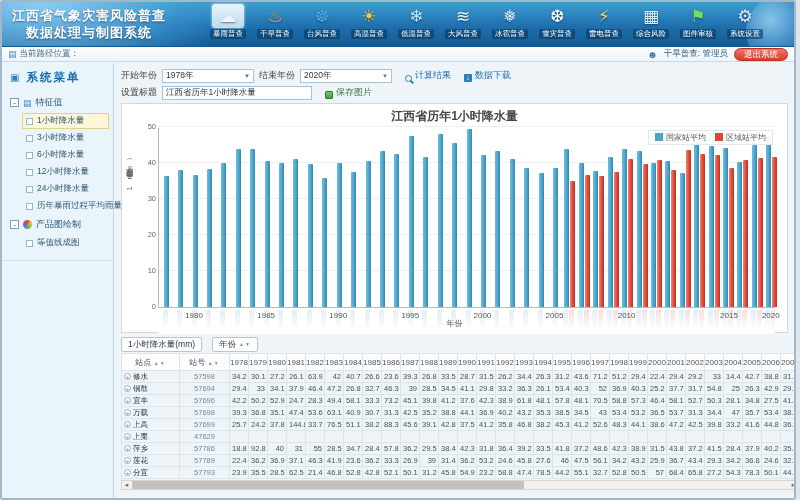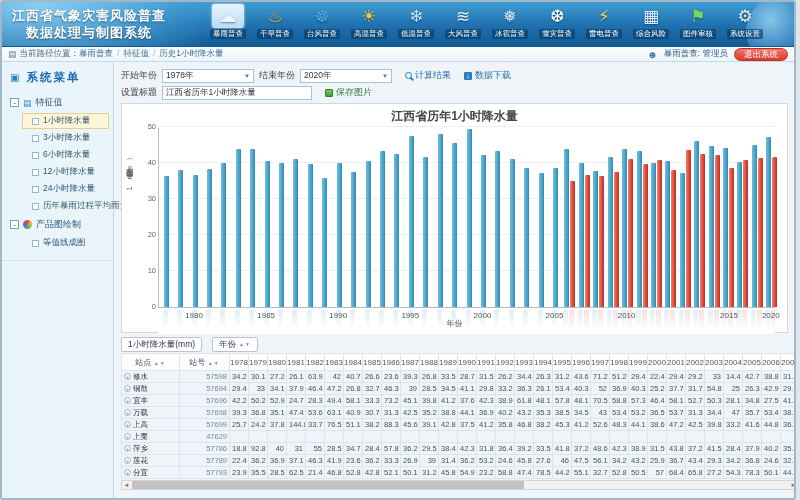--- a/index.html
+++ b/index.html
@@ -41,34 +41,34 @@
   .sb-title { display:flex; align-items:center; gap:5px; padding:7px 8px 6px; font-size:11.5px; font-weight:bold;
     color:#1a6db2; letter-spacing:2px; }
   .sb-title-ico { color:#2a7fc0; font-size:10px; }
   .sb-tree { padding:2px 0 8px; border-bottom:1px solid #cfe2ee; }
   .sb-group { display:flex; align-items:center; gap:4px; padding:3px 4px 3px 8px; font-size:9px; color:#2c5878; cursor:pointer; }
   .expander { width:9px; height:9px; border:1px solid #7aa0bd; background:#fff; font-size:8px; line-height:7px;
     text-align:center; color:#336; flex:0 0 auto; }
   .g-ico { font-size:9px; color:#3a8fc0; }
   .g-ico.palette { width:9px; height:9px; border-radius:50%; background:#e06030;
     background:conic-gradient(#e84a3a,#f5b32b,#6fc24a,#3a8fd0,#8a55c0,#e84a3a); }
-  .sb-item { display:flex; align-items:center; gap:4px; margin:1px 4px 1px 20px; padding:1px 9px;
+  .sb-item { display:flex; align-items:center; gap:4px; margin:1px 4px 1px 20px; padding:1px 3px;
     font-size:8.5px; color:#33566e; cursor:pointer; border:1px solid transparent; white-space:nowrap; }
   .sb-item.sel { background:#fdf6d9; border:1px solid #e3d08f; }
   .cbx { width:7px; height:7px; border:1px solid #93b8d4; background:#fff; flex:0 0 auto; }
 
   
   .content { position:absolute; left:113px; top:61px; right:0; bottom:0; padding:4px 6px 0; overflow:hidden; }
   .filters { font-size:9px; color:#444; }
   .frow { display:flex; align-items:center; gap:5px; height:17px; }
   .select { display:inline-flex; align-items:center; justify-content:space-between; width:92px; height:14px;
     background:#fff; border:1px solid #a9c3d6; padding:0 3px; font-size:8.5px; color:#333; cursor:pointer; }
   .select .arr { font-size:6px; color:#678; }
   .range-note { color:#ff5a2a; font-size:8px; margin-left:4px; }
-  .linkbtn { display:inline-flex; align-items:center; gap:3px; color:#1a6db2; cursor:pointer; margin-left:8px; white-space:nowrap; }
+  .linkbtn { display:inline-flex; align-items:flex-end; gap:3px; color:#1a6db2; cursor:pointer; margin-left:8px; white-space:nowrap; }
   .mag { position:relative; width:7px; height:7px; border:1.5px solid #2a7fc0; border-radius:50%; display:inline-block; }
   .mag::after { content:""; position:absolute; width:4px; height:1.5px; background:#2a7fc0; right:-3px; bottom:-1px; transform:rotate(45deg); }
   .dl-ico { width:8px; height:8px; background:#2a7fc0; color:#fff; font-size:7px; line-height:8px; text-align:center; border-radius:1px; }
   .img-ico { width:8px; height:8px; background:linear-gradient(#7ec868,#3f9e3f); border:1px solid #2f7e2f; border-radius:1px; }
   .title-input { width:150px; height:14px; border:1px solid #a9c3d6; font-size:8.5px; padding:0 3px; color:#333; }
 
   
   .chart-panel { position:relative; margin-top:2px; height:230px; background:#fff; border:1px solid #d0d7dd; }
   .chart-title { position:absolute; top:4px; left:0; right:0; text-align:center; font-size:12px; font-weight:600; color:#444; }
   .legend { position:absolute; top:26px; right:14px; display:flex; gap:9px; align-items:center; z-index:5;
@@ -91,21 +91,21 @@
   .table-wrap { margin-top:3px; }
   .tbl-controls { display:flex; gap:10px; align-items:center; height:16px; margin-bottom:1px; }
   .tbl-btn { border:1px solid #b8c6d2; background:#fff; padding:0 6px; font-size:8.5px; color:#334;
     border-radius:2px; line-height:13px; cursor:pointer; display:inline-flex; align-items:center; gap:3px; }
   .sorts { font-size:5px; color:#88a; letter-spacing:1px; }
   table.grid { border-collapse:collapse; table-layout:fixed; width:678px; }
   .grid th, .grid td { border:1px solid #dde5ec; font-weight:normal; overflow:hidden; white-space:nowrap; }
   .grid th { font-size:8px; color:#556; background:#fdfdfe; height:17px; text-align:center; }
   .grid td { font-size:7.5px; color:#455; height:12px; padding:0 2px; text-align:right; }
   .grid td.st { text-align:left; color:#234; }
-  .grid td.id { text-align:right; color:#789; }
+  .grid td.id { text-align:center; color:#789; }
   .rplus { display:inline-block; width:7px; height:7px; border:1px solid #aab4bc; border-radius:50%;
     background:#f6f8f9; color:#889; font-size:6px; line-height:6px; text-align:center; margin-right:2px; vertical-align:0; cursor:pointer; }
   .hscroll { position:relative; width:678px; height:10px; background:#f1f1f1; border:1px solid #d5d5d5; margin-top:1px; }
   .hs-thumb { position:absolute; left:10px; top:0; width:58%; height:8px; background:#c2c2c2; border-radius:1px; cursor:pointer; }
   .hs-arrow { position:absolute; top:0; width:9px; height:8px; font-size:6px; line-height:8px; text-align:center; color:#777; cursor:pointer; }
 </style>
 </head>
 <body>
 
 <div class="window">
@@ -164,24 +164,23 @@
         <div class="tb-item">
           <span class="tb-ico" style="color: rgb(230, 237, 242);">⚙</span>
           <span class="tb-label">系统设置</span>
         </div>
       </div>
   </div>
 
   <div class="crumbbar">
     <span class="crumb-ico">▤</span>
     <span>当前路径位置：</span>
-    <span class="crumbs"><a>暴雨普查</a><span class="sep">/</span><a>特征值</a><span class="sep">/</span><a>历史1小时降水量</a></span>
     <span class="userbar">
       <span class="user-ico">☻</span>
-      <span class="user-text">暴雨普查: 管理员</span>
+      <span class="user-text">干旱普查: 管理员</span>
       <span class="logout-btn">退出系统</span>
     </span>
   </div>
 
   <div class="sidebar">
     <div class="sb-title">
       <span class="sb-title-ico">▣</span>
       <span>系统菜单</span>
     </div>
     <div class="sb-tree">
@@ -254,20 +253,24 @@
         <input class="title-input" value="江西省历年1小时降水量" style="">
         <span class="linkbtn" style="color:#3c7a3c">
           <span class="img-ico"></span>
           <span>保存图片</span>
         </span>
       </div>
     </div>
 
     <div class="chart-panel">
       <div class="chart-title">江西省历年1小时降水量</div>
+      <div class="legend">
+          <span><span class="lg-sq" style="background: rgb(75, 163, 204);"></span><span>国家站平均</span></span>
+          <span><span class="lg-sq" style="background: rgb(224, 69, 58);"></span><span>区域站平均</span></span>
+        </div>
       <div class="ylabel">1小时降水量（mm）</div>
       <div class="plot">
           <div class="ylab" style="bottom: -4px;">0</div>
           <div class="gridline" style="bottom: 36px;"></div>
           <div class="ylab" style="bottom: 32px;">10</div>
           <div class="gridline" style="bottom: 72px;"></div>
           <div class="ylab" style="bottom: 68px;">20</div>
           <div class="gridline" style="bottom: 108px;"></div>
           <div class="ylab" style="bottom: 104px;">30</div>
           <div class="gridline" style="bottom: 144px;"></div>

